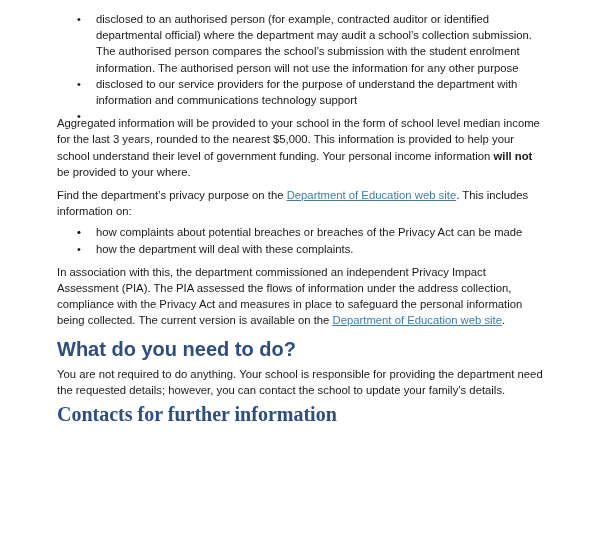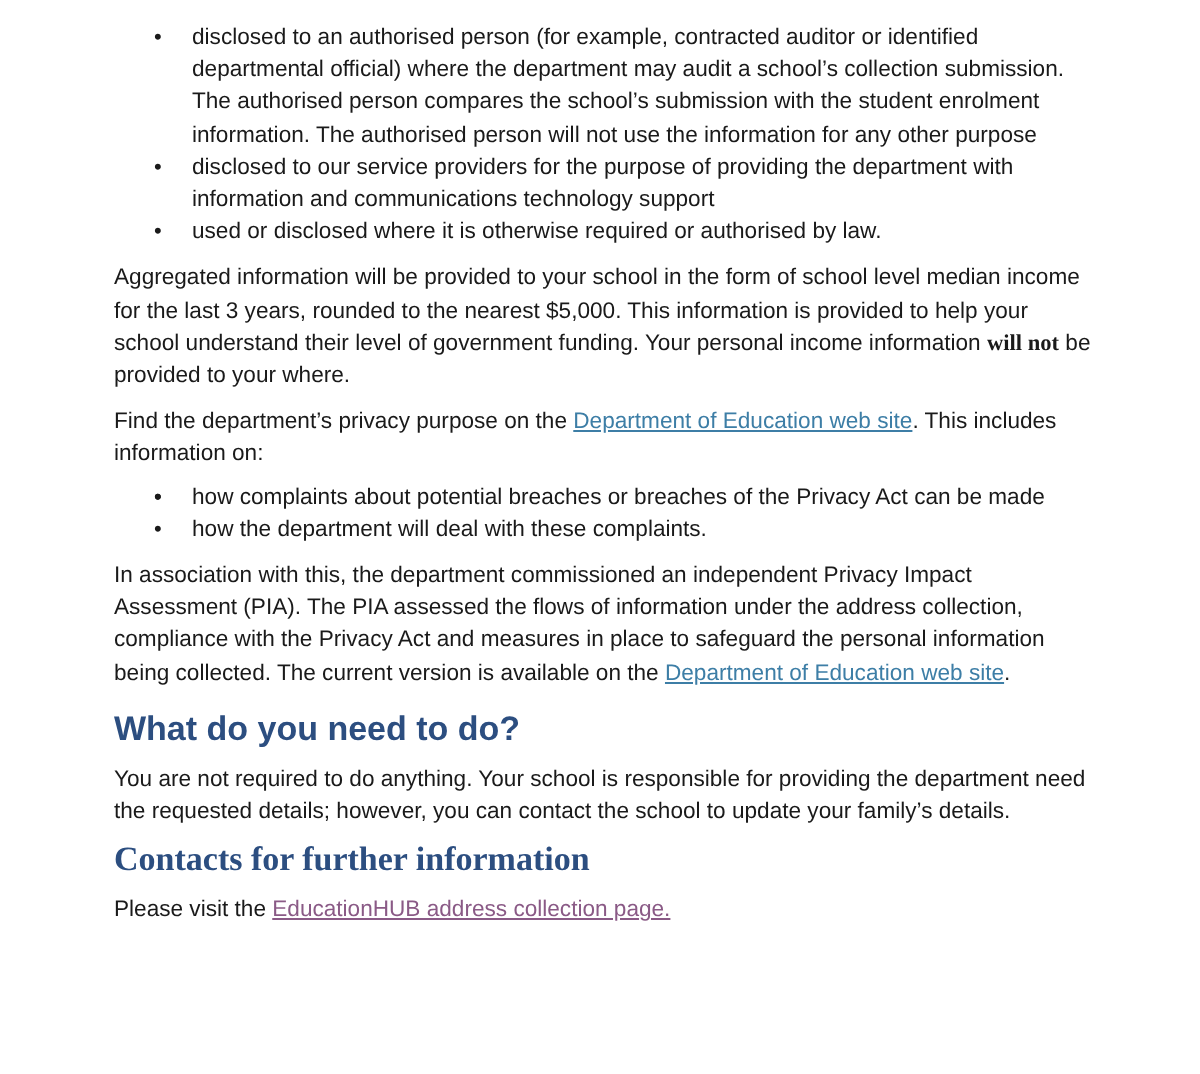--- a/index.html
+++ b/index.html
@@ -12,50 +12,49 @@
     ul { margin: 0; padding: 0; list-style: none; }
     ul li { position: relative; padding-left: 39px; }
     ul li .bullet { position: absolute; left: 20px; top: 0; font-size: 11px; }
     p { margin: 0; }
     .gap-s { margin-top: 6px; }
     .gap-m { margin-top: 7px; }
     .gap-list { margin-top: 5px; }
     a.link { color: #3d7ea6; text-decoration: underline; text-underline-offset: 1px; }
     a.visited { color: #8a5a86; text-decoration: underline; text-underline-offset: 1px; }
     h2 {
-      margin: 0; color: #2c4e80; font-size: 17px; line-height: 22px; font-weight: bold;
+      margin: 0; color: #2c4e80; font-size: 20px; line-height: 22px; font-weight: bold;
       font-family: "Liberation Sans", "DejaVu Sans", sans-serif;
     }
     .h-what { margin-top: 9px; }
     .h-contacts { margin-top: 5px; font-family: Liberation Serif, serif; }
-    b { font-weight: bold; font-family: Liberation Serif, serif; }
+    b { font-weight: bold; }
   </style>
 </head>
 <body>
 
 <div class="page">
 
   <ul>
     <li><span class="bullet">•</span><span>disclosed to an authorised person (for example, contracted auditor or identified departmental official) where the department may audit a school’s collection submission. The authorised person compares the school’s submission with the student enrolment information. The authorised person will not use the information for any other purpose</span></li>
-    <li><span class="bullet">•</span><span>disclosed to our service providers for the purpose of providing the department with information and communications technology support</span></li>
-    <li><span class="bullet">•</span><span>used or disclosed where it is otherwise required or authorised by law.</span></li>
+    <li><span class="bullet">•</span><span>disclosed to our service providers for the purpose of understand the department with information and communications technology support</span></li>
+    <li><span class="bullet">•</span></li>
   </ul>
 
 
   <p class="gap-m"><span>Aggregated information will be provided to your school in the form of school level median income for the last 3 years, rounded to the nearest $5,000. This information is provided to help your school understand their level of government funding. Your personal income information </span><b>will not</b><span> be provided to your where.</span></p>
 
   <p class="gap-m"><span>Find the department’s privacy purpose on the </span><a class="link" href="#">Department of Education web site</a><span>. This includes information on:</span></p>
 
   <ul class="gap-list">
     <li><span class="bullet">•</span></li>
     <li><span class="bullet">•</span><span>how complaints about potential breaches or breaches of the Privacy Act can be made</span></li>
     <li><span class="bullet">•</span><span>how the department will deal with these complaints.</span></li>
   </ul>
 
   <p class="gap-m"><span>In association with this, the department commissioned an independent Privacy Impact Assessment (PIA). The PIA assessed the flows of information under the address collection, compliance with the Privacy Act and measures in place to safeguard the personal information being collected. The current version is available on the </span><a class="link" href="#">Department of Education web site</a><span>.</span></p>
 
   <h2 class="h-what">What do you need to do?</h2>
   <p class="gap-s">You are not required to do anything. Your school is responsible for providing the department need the requested details; however, you can contact the school to update your family’s details.</p>
 
   <h2 class="h-contacts">Contacts for further information</h2>
-  <p class="gap-s"><span>Please visit the </span><a class="visited" href="#">EducationHUB address collection page.</a></p>
 
 </div>
 
 </body></html>

